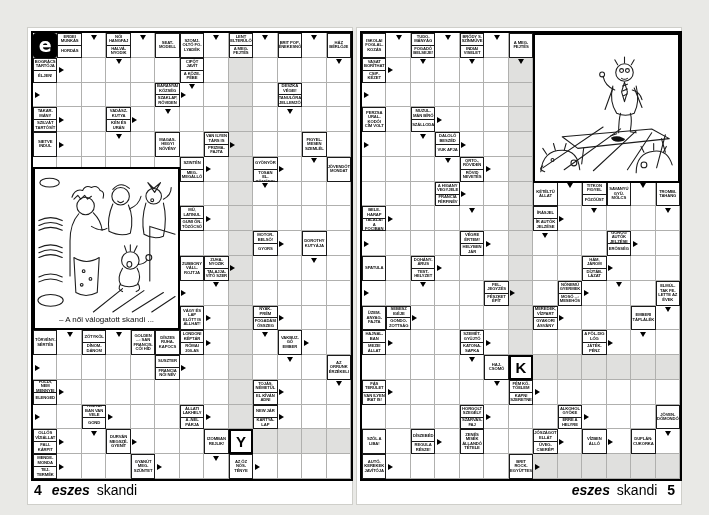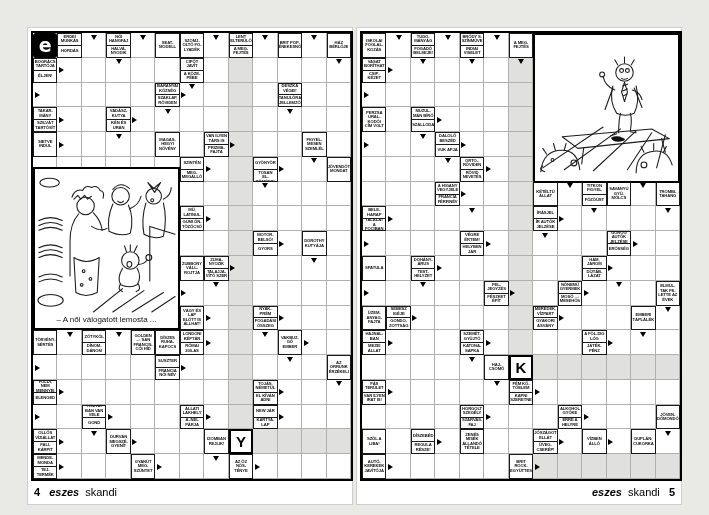--- a/index.html
+++ b/index.html
@@ -16,21 +16,21 @@
     font-family:"Liberation Sans",sans-serif;letter-spacing:-0.1px;}
   .clue-part + .clue-part{border-top:1px solid #1a1a1a;}
   .arr-down{position:absolute;width:0;height:0;border-left:3px solid transparent;border-right:3px solid transparent;border-top:5px solid #000;z-index:4;}
   .arr-right{position:absolute;width:0;height:0;border-top:3px solid transparent;border-bottom:3px solid transparent;border-left:5px solid #000;z-index:4;}
   .letter-cell{position:absolute;box-sizing:border-box;background:#fff;border:2px solid #000;display:flex;align-items:center;justify-content:center;font-weight:bold;font-size:15px;z-index:3;font-family:"Liberation Sans",sans-serif;}
   .logo-cell{position:absolute;box-sizing:border-box;background:#000;color:#fff;display:flex;align-items:center;justify-content:center;
     font-weight:bold;font-size:19px;z-index:3;border-radius:3px;font-family:"DejaVu Sans",sans-serif;}
   .cartoon{position:absolute;background:#fff;border:2px solid #000;box-sizing:border-box;z-index:6;display:flex;flex-direction:column;}
   .cartoon svg{flex:1;width:100%;}
   .caption{height:15px;line-height:14px;text-align:center;font-size:8px;color:#111;white-space:nowrap;overflow:hidden;}
-  .footer{position:absolute;bottom:6px;font-size:11px;color:#000;z-index:2;}
+  .footer{position:absolute;bottom:6px;font-size:14px;color:#000;z-index:2;}
   .footer.fl{left:6px;}
   .footer.fr{right:6px;text-align:right;}
   .pgnum{font-weight:bold;margin:0 6px;}
   .brand{font-weight:bold;font-style:italic;}
   .series{margin-left:3px;}
   .doodle{stroke:#1c1c1c;fill:none;stroke-width:1.1;stroke-linecap:round;stroke-linejoin:round;}
 </style>
 </head>
 <body>
 
@@ -71,21 +71,21 @@
             <circle cx="98" cy="93" r="9"></circle>
             <ellipse cx="97" cy="97" rx="2.5" ry="3"></ellipse>
             <path d="M90 101 q-6 10 -2 17 q9 4 17 0 q5 -8 0 -17"></path>
             <path d="M88 117 q-4 6 2 8 M106 117 q4 6 -2 8"></path>
             <path d="M106 97 q6 0 9 -4"></path>
               <circle cx="117" cy="90" r="3"></circle>
             <path d="M60 146 l30 -24 M80 146 l32 -22 M100 146 l32 -20 M120 146 l24 -16"></path>
             <path d="M118 58 l26 8 M118 58 l0 56"></path>
           </g>
         </svg>
-        <div class="caption">– A női válogatott lemosta ...</div>
+        <div class="caption">– A női válogatott skandi ...</div>
       </div>
     <div class="cell" style="left: 0px; top: 0px; width: 24.46px; height: 24.78px;"></div>
         <div class="cell" style="left: 24.46px; top: 0px; width: 24.46px; height: 24.78px;"></div>
         <div class="cell" style="left: 48.92px; top: 0px; width: 24.46px; height: 24.78px;"></div>
         <div class="cell" style="left: 73.38px; top: 0px; width: 24.46px; height: 24.78px;"></div>
         <div class="cell" style="left: 97.85px; top: 0px; width: 24.46px; height: 24.78px;"></div>
         <div class="cell" style="left: 122.31px; top: 0px; width: 24.46px; height: 24.78px;"></div>
         <div class="cell" style="left: 146.77px; top: 0px; width: 24.46px; height: 24.78px;"></div>
         <div class="cell" style="left: 171.23px; top: 0px; width: 24.46px; height: 24.78px;"></div>
         <div class="cell" style="left: 195.69px; top: 0px; width: 24.46px; height: 24.78px;"></div>

